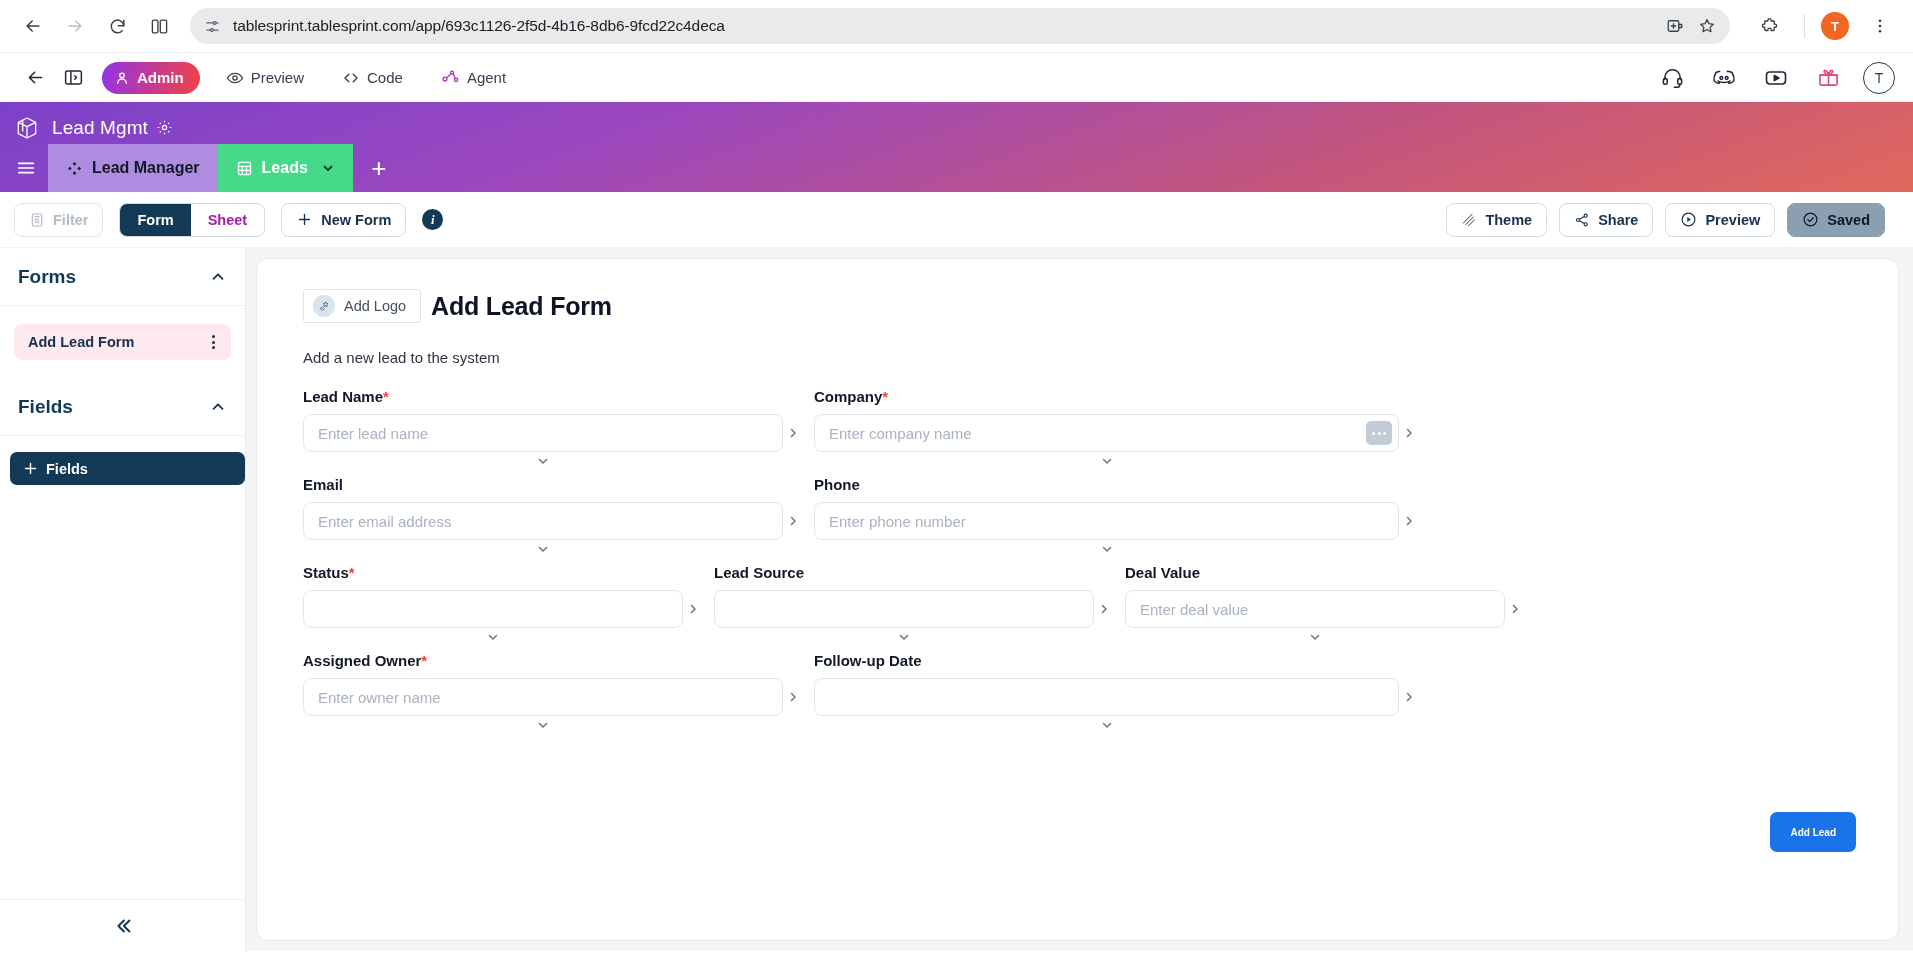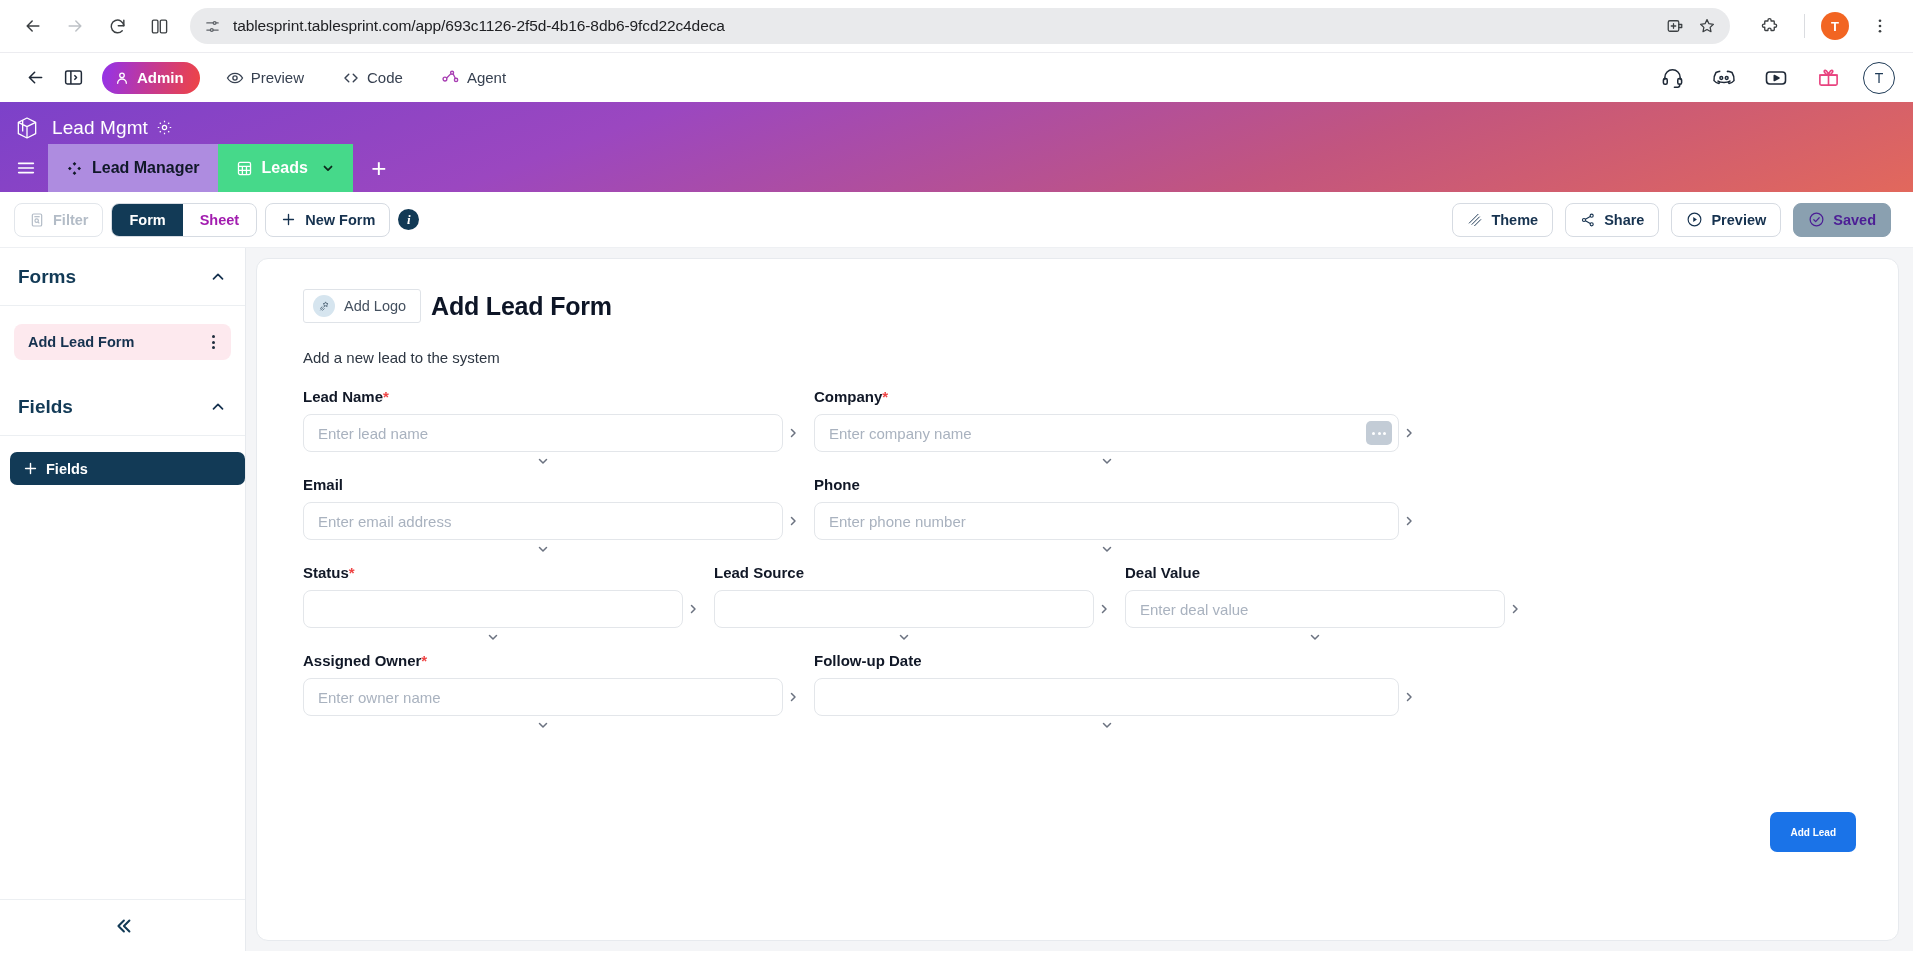--- a/index.html
+++ b/index.html
@@ -124,22 +124,22 @@
   .tab-plus {
     width: 52px; display: flex; align-items: center; justify-content: center;
     color: #fff; font-size: 26px; font-weight: 300;
   }
 
   
   .sub-toolbar {
     height: 56px; width: 100%;
     background: #fff;
     display: flex; align-items: center;
-    padding: 0 22px 0 14px;
-    gap: 8px;
+    padding: 0 28px 0 14px;
+    gap: 16px;
     border-bottom: 1px solid #eef0f3;
   }
   .btn {
     display: flex; align-items: center; gap: 8px;
     height: 34px; padding: 0 14px;
     border: 1px solid #d6dbe2;
     border-radius: 8px;
     background: #fff;
     font-size: 14.5px; font-weight: 600;
     color: #16324f;
@@ -161,21 +161,21 @@
   .seg > div.active { background: #123a56; color: #fff; }
   .info-dot {
     width: 21px; height: 21px; border-radius: 50%;
     background: #123a56; color: #fff;
     display: flex; align-items: center; justify-content: center;
     font-size: 13px; font-weight: 700; font-style: italic;
     font-family: "Liberation Serif", serif;
   }
   .sub-right { margin-left: auto; display: flex; align-items: center; gap: 12px; }
   .btn.saved {
-    background: #8aa0b0; border-color: #8aa0b0; color: #4c1d95;
+    background: #8aa0b0; border-color: #8aa0b0; color: #0f172a;
   }
 
   
   .body-split { display: flex; height: 703px; width: 100%; }
 
   
   .sidebar {
     width: 246px; min-width: 246px;
     background: #fff;
     border-right: 1px solid #e7eaee;

